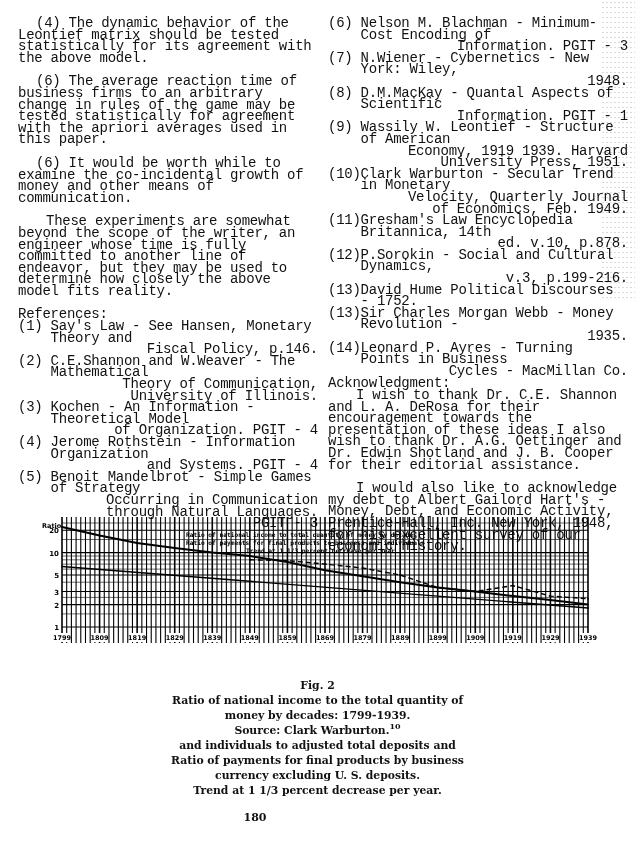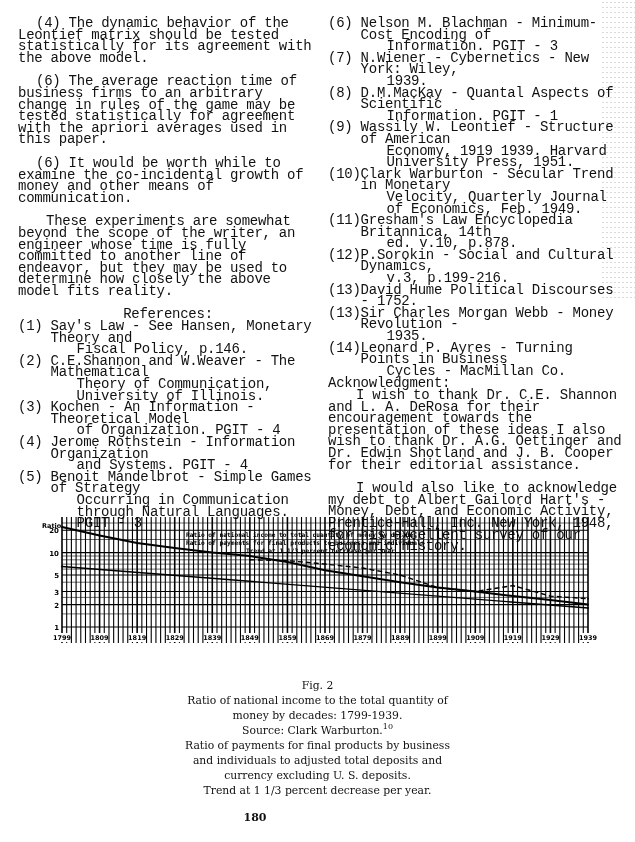--- a/index.html
+++ b/index.html
@@ -7,31 +7,31 @@
   .mono { font-family: "Liberation Mono", "DejaVu Sans Mono", monospace; font-size: 14px; line-height: 11.6px; letter-spacing: -0.25px; }
   .serif { font-family: "DejaVu Serif", "Liberation Serif", serif; }
   .col { position: absolute; }
   #left-col { left: 18px; top: 18px; width: 300px; }
   #right-col { left: 328px; top: 18px; width: 300px; }
   p { margin: 0; }
   .para { text-indent: 18px; margin-bottom: 12px; }
   .ref { display: flex; margin: 0; }
   .ref .num { flex: 0 0 auto; white-space: pre; }
   .ref .txt { flex: 1 1 auto; }
-  .ref .hang { display: block; padding-left: 26px; }
-  .refs-label { margin-top: 4px; text-align: center; }
+  .ref .hang { display: block; padding-left: 26px; text-align: right; }
+  .refs-label { margin-top: 4px; }
   .ack-label { margin-top: 1px; }
   .ack-para { text-indent: 28px; }
   .ack-para2 { text-indent: 28px; margin-top: 12px; }
   #speckle { position: absolute; right: 0; top: 0; width: 34px; height: 300px;
     background-image: radial-gradient(#bbb 0.6px, transparent 0.9px);
     background-size: 4px 5px; opacity: 0.55; }
   #chart-wrap { position: absolute; left: 40px; top: 515px; width: 560px; height: 130px; }
   #chart { width: 560px; height: 130px; display: block; }
-  #caption { position: absolute; left: 120px; width: 395px; top: 678px; text-align: center; font-size: 10.8px; line-height: 15px; font-weight: normal; }
+  #caption { position: absolute; left: 120px; width: 395px; top: 678px; text-align: center; font-size: 10.8px; line-height: 15px; font-weight: bold; }
   #caption .sup { font-size: 8px; vertical-align: super; line-height: 0; }
   #page-number { position: absolute; left: 0; width: 510px; text-align: center; top: 811px; font-family: "DejaVu Serif", serif; font-weight: bold; font-size: 11px; }
 </style>
 </head>
 <body>
 
 <div id="speckle"></div>
 
 <div id="left-col" class="col mono">
   <p class="para">(4) The dynamic behavior of the Leontief matrix should be tested statistically for its agreement with the above model.</p>
@@ -64,21 +64,21 @@
 </div>
 
 <div id="right-col" class="col mono">
   <div id="right-refs">
       <div class="ref">
         <span class="num">(6) </span>
         <span class="txt"><span>Nelson M. Blachman - Minimum-Cost Encoding of</span><span class="hang">Information.  PGIT - 3</span></span>
       </div>
       <div class="ref">
         <span class="num">(7) </span>
-        <span class="txt"><span>N.Wiener - Cybernetics - New York: Wiley,</span><span class="hang">1939.</span></span>
+        <span class="txt"><span>N.Wiener - Cybernetics - New York: Wiley,</span><span class="hang">1948.</span></span>
       </div>
       <div class="ref">
         <span class="num">(8) </span>
         <span class="txt"><span>D.M.MacKay - Quantal Aspects of Scientific</span><span class="hang">Information. PGIT - 1</span></span>
       </div>
       <div class="ref">
         <span class="num">(9) </span>
         <span class="txt"><span>Wassily W. Leontief - Structure of American</span><span class="hang">Economy, 1919 1939.  Harvard University Press, 1951.</span></span>
       </div>
       <div class="ref">
@@ -312,19 +312,19 @@
       <circle cx="22" cy="51.52316367912815" r="0.9" fill="#000"></circle>
       <circle cx="548" cy="93.00895577345753" r="0.9" fill="#000"></circle>
     </svg>
 </div>
 
 <div id="caption" class="serif">
   <div>Fig. 2</div>
   <div>Ratio of national income to the total quantity of</div>
   <div>money by decades:  1799-1939.</div>
   <div><span>Source:  Clark Warburton.</span><span class="sup">10</span></div>
+  <div>and individuals to adjusted total deposits and</div>
   <div>Ratio of payments for final products by business</div>
-  <div>and individuals to adjusted total deposits and</div>
   <div>currency excluding U. S. deposits.</div>
   <div>Trend at 1 1/3 percent decrease per year.</div>
 </div>
 
 <div id="page-number">180</div>
 
 </body></html>

